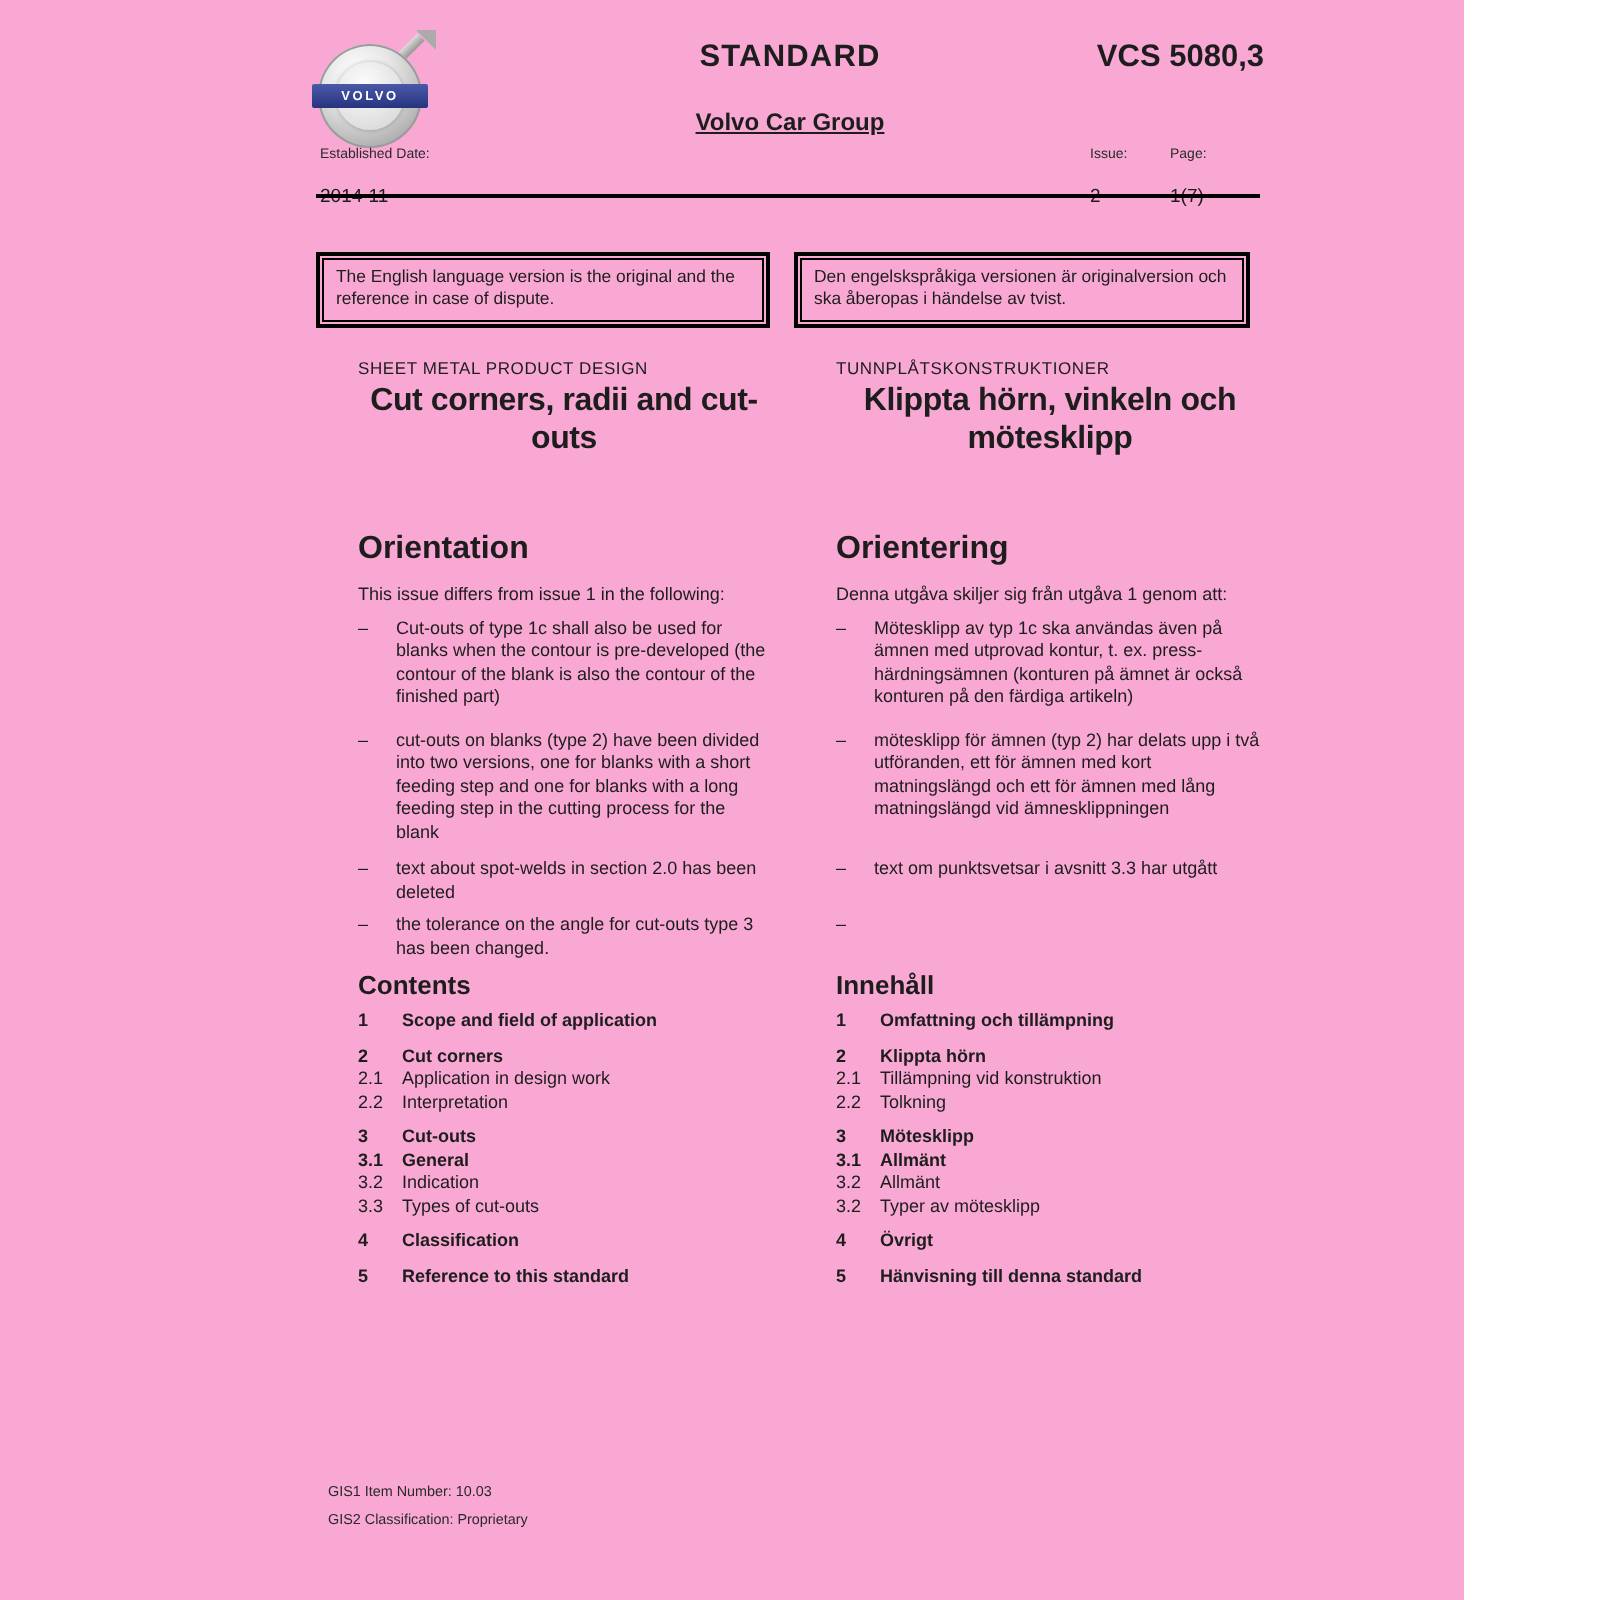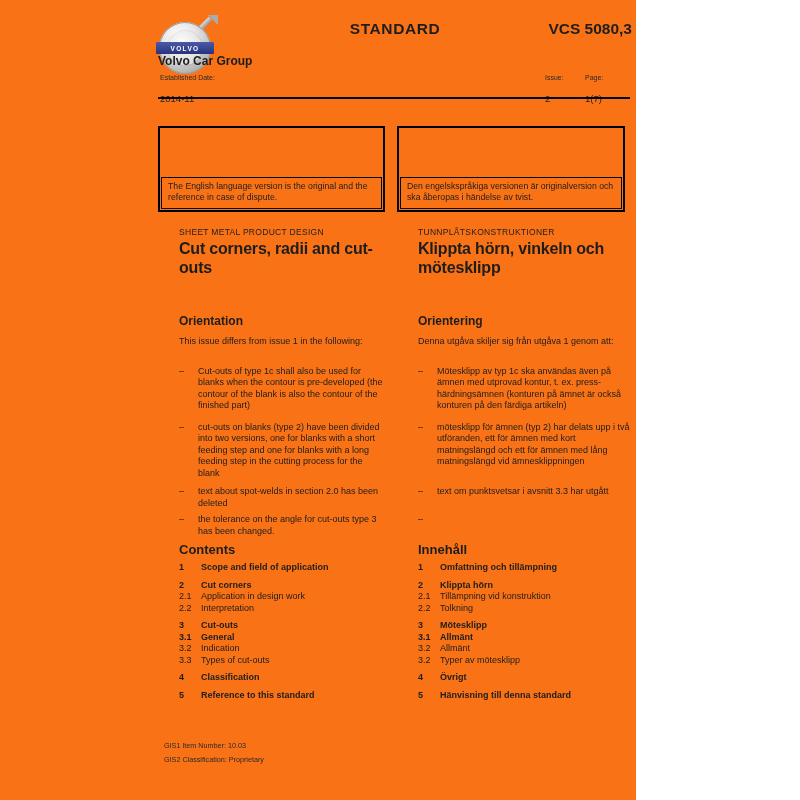--- a/index.html
+++ b/index.html
@@ -1,27 +1,27 @@
 <!DOCTYPE html>
 <html><head>
 <meta charset="utf-8">
 <style>
   html,body { margin:0; padding:0; }
   body {
     width:800px; height:800px; background:#ffffff;
     font-family:"Liberation Sans", sans-serif; color:#1d1d1d;
   }
-  .page { position:relative; width:636px; height:800px; background:#f97316; overflow:hidden; }
+  .page { position:relative; width:732px; height:800px; background:#f9a8d4; overflow:hidden; }
 
   
   .header { position:absolute; left:158px; top:13px; width:474px; height:90px; }
   .h-title { position:absolute; left:0; right:0; top:7px; text-align:center;
              font-size:15.5px; font-weight:bold; letter-spacing:0.6px; }
-  .h-sub   { position:absolute; left:0; right:0; top:41px; text-align:left;
-             font-size:12px; font-weight:bold; }
+  .h-sub   { position:absolute; left:0; right:0; top:41px; text-align:center;
+             font-size:12px; font-weight:bold;text-decoration:underline; }
   .h-doc   { position:absolute; right:0px; top:7px; font-size:15.5px; font-weight:bold; }
   .meta-label { font-size:7px; color:#2a2a2a; }
   .meta-value { font-size:9.5px; margin-top:12px; }
   .est   { position:absolute; left:2px;  top:61px; }
   .issue { position:absolute; left:387px; top:61px; }
   .pgblk { position:absolute; left:427px; top:61px; }
   .rule  { position:absolute; left:0; top:84px; width:472px; border-top:2px solid #000; }
 
   
   .logo { position:absolute; left:0px; top:0px; width:62px; height:64px; }
@@ -42,27 +42,27 @@
   .logo-band span { color:#fff; font-weight:bold; font-size:6.5px; letter-spacing:1.3px; }
 
   
   .cols { position:absolute; left:158px; top:126px; width:474px;
           display:grid; grid-template-columns:227px 235px; column-gap:12px; }
   .pad { padding-left:21px; }
 
   .notice { box-sizing:border-box; border:2px solid #000; padding:1px; margin-bottom:15px;
             align-self:start; }
   .notice-sv { width:228px; }
-  .notice-inner { border:1px solid #000; padding:3px 6px 5px; font-size:8.7px; line-height:11px;margin-top:48px; }
+  .notice-inner { border:1px solid #000; padding:3px 6px 5px; font-size:8.7px; line-height:11px; }
 
   .category { font-size:8.5px; letter-spacing:0.3px; margin-bottom:2px; }
   .m-title  { font-size:16px; font-weight:bold; line-height:19px; letter-spacing:-0.2px;
-              margin-bottom:37px; }
-  .o-heading { font-size:12px; font-weight:bold; margin-bottom:8px; }
-  .intro { font-size:9px; line-height:11.5px; margin-bottom:18px; white-space:nowrap; }
+              margin-bottom:37px;text-align:center; }
+  .o-heading { font-size:16px; font-weight:bold; margin-bottom:8px; }
+  .intro { font-size:9px; line-height:11.5px; margin-bottom:5px; white-space:nowrap; }
 
   .bullet { display:flex; font-size:9px; line-height:11.5px; }
   .dash { width:19px; flex:none; }
   .mb10 { margin-bottom:10px; } .mb7 { margin-bottom:7px; } .mb5 { margin-bottom:5px; }
 
   .c-heading { font-size:13px; font-weight:bold; margin-bottom:5px; margin-top:0; }
   .c-row { display:flex; font-size:9px; line-height:11.5px; }
   .c-row.grp { margin-top:6px; }
   .c-row.b { font-weight:bold; }
   .c-num { width:22px; flex:none; }

